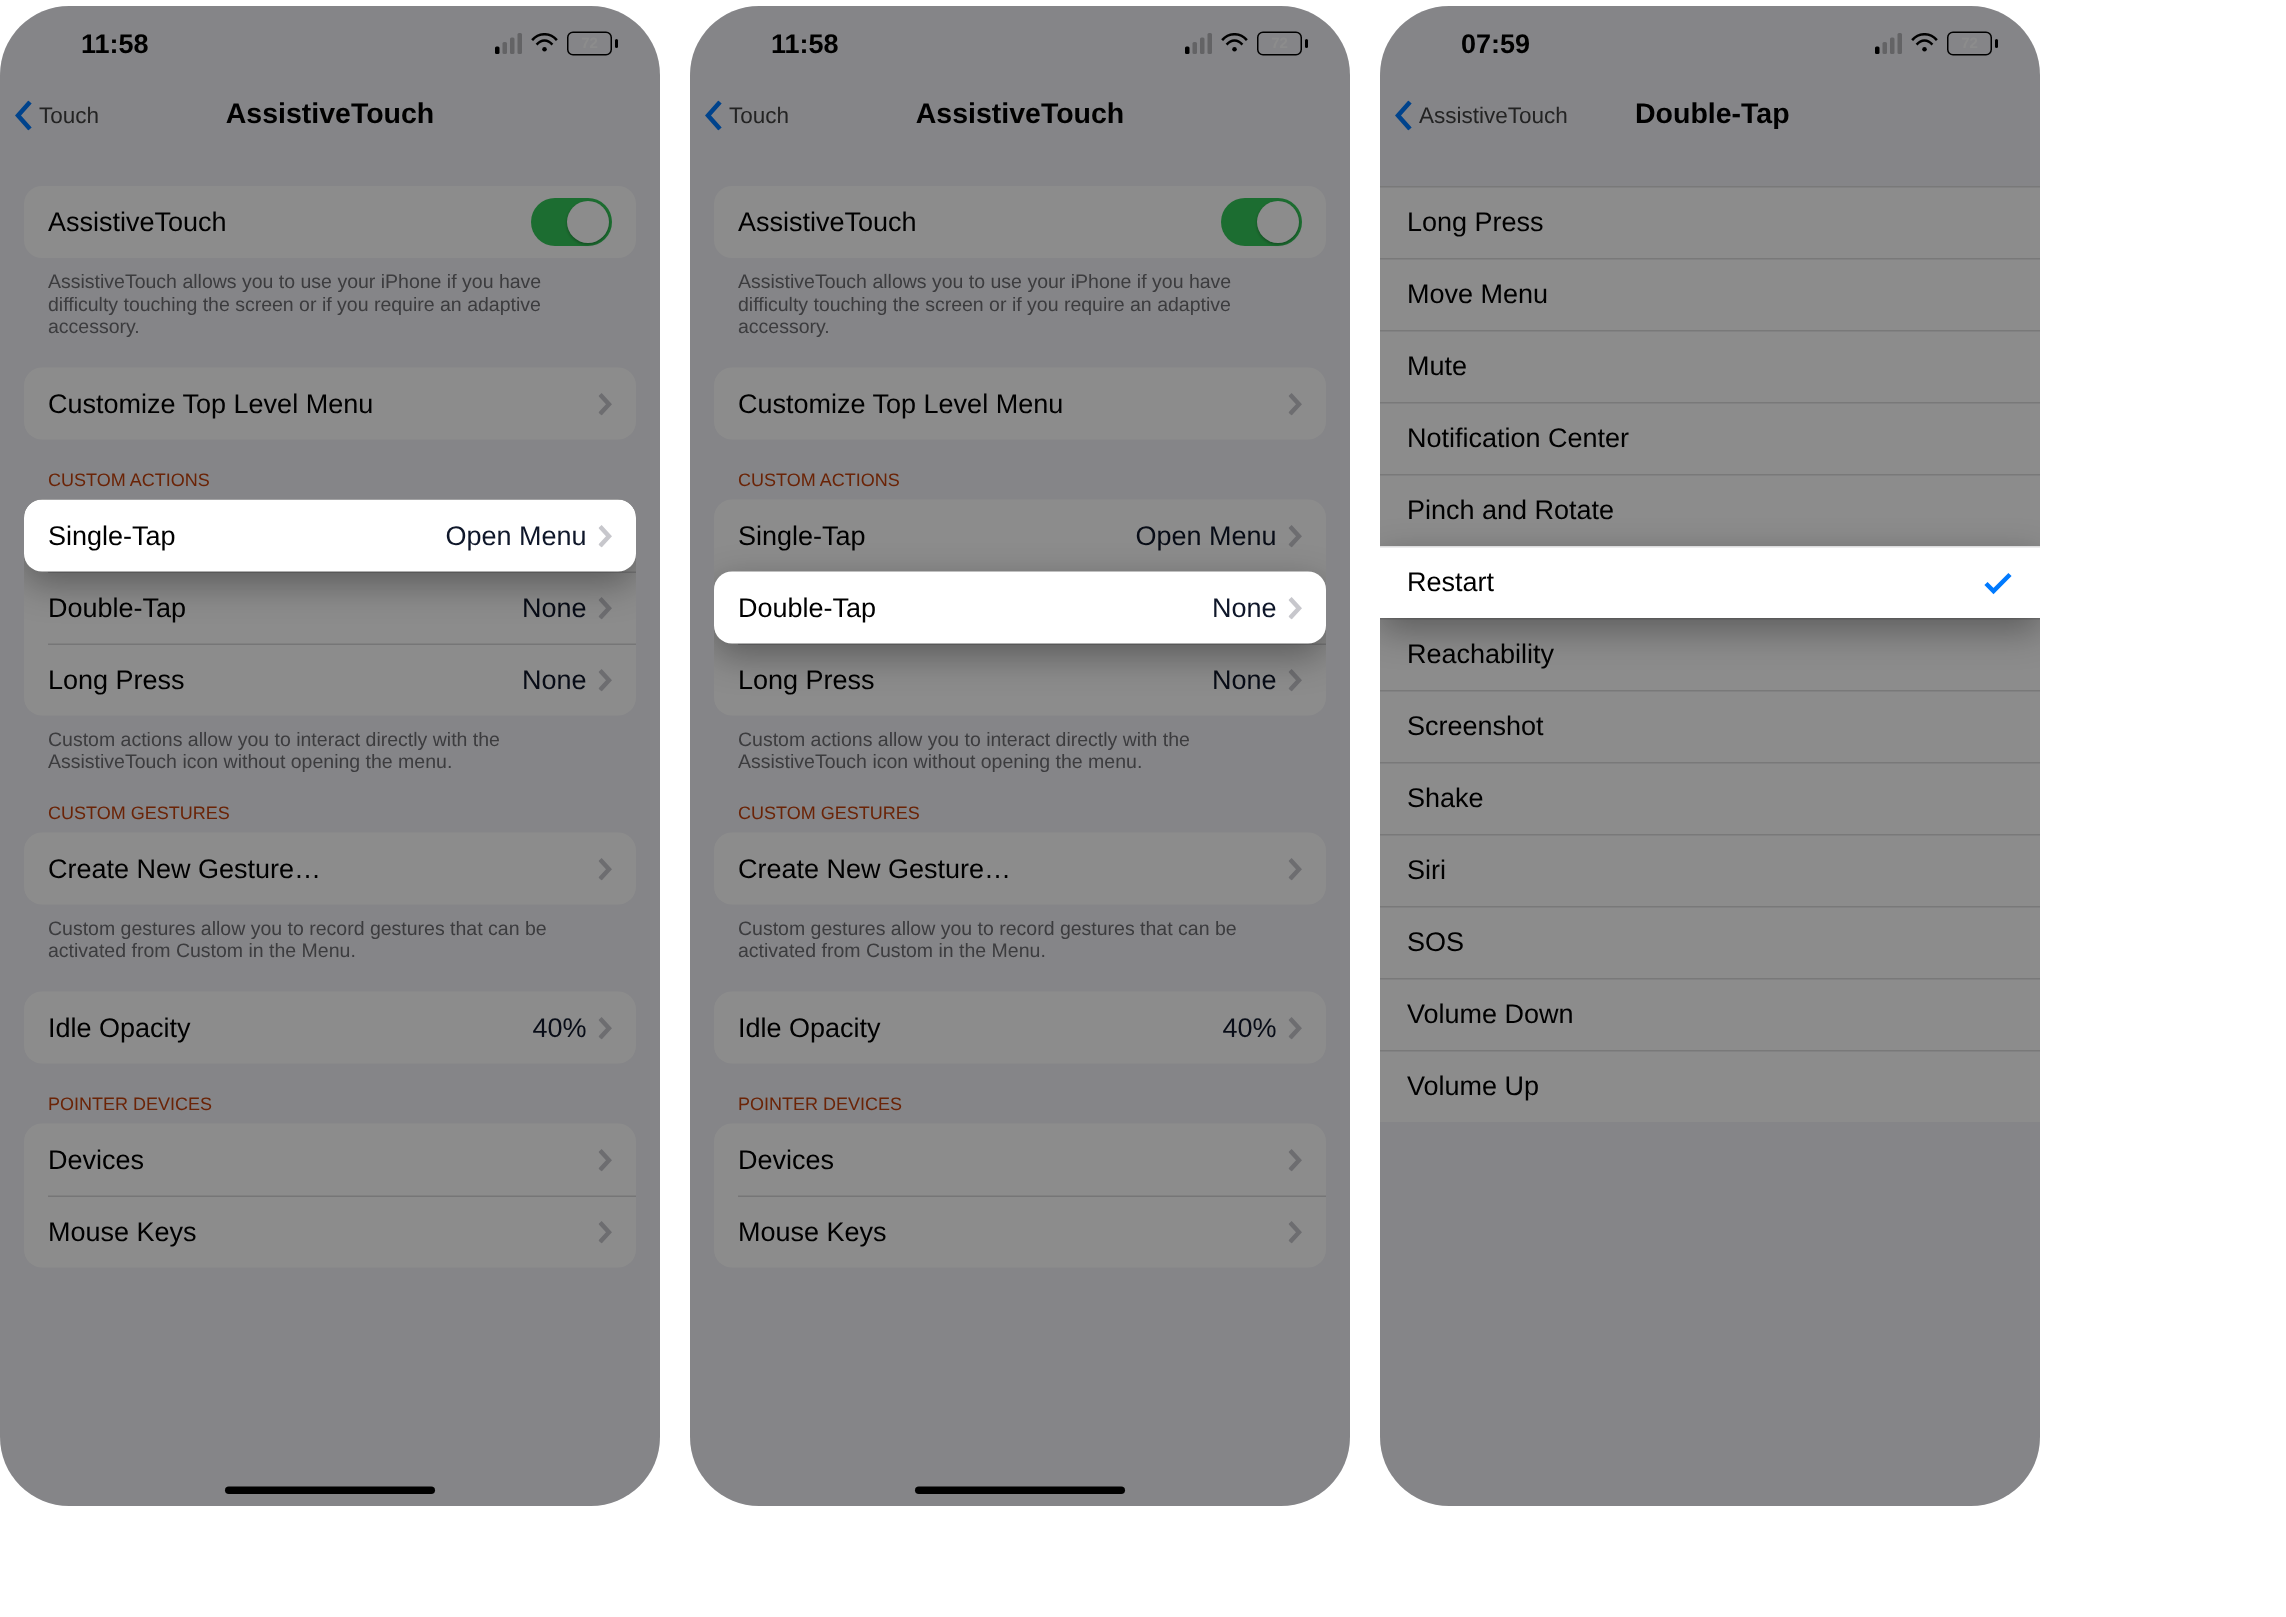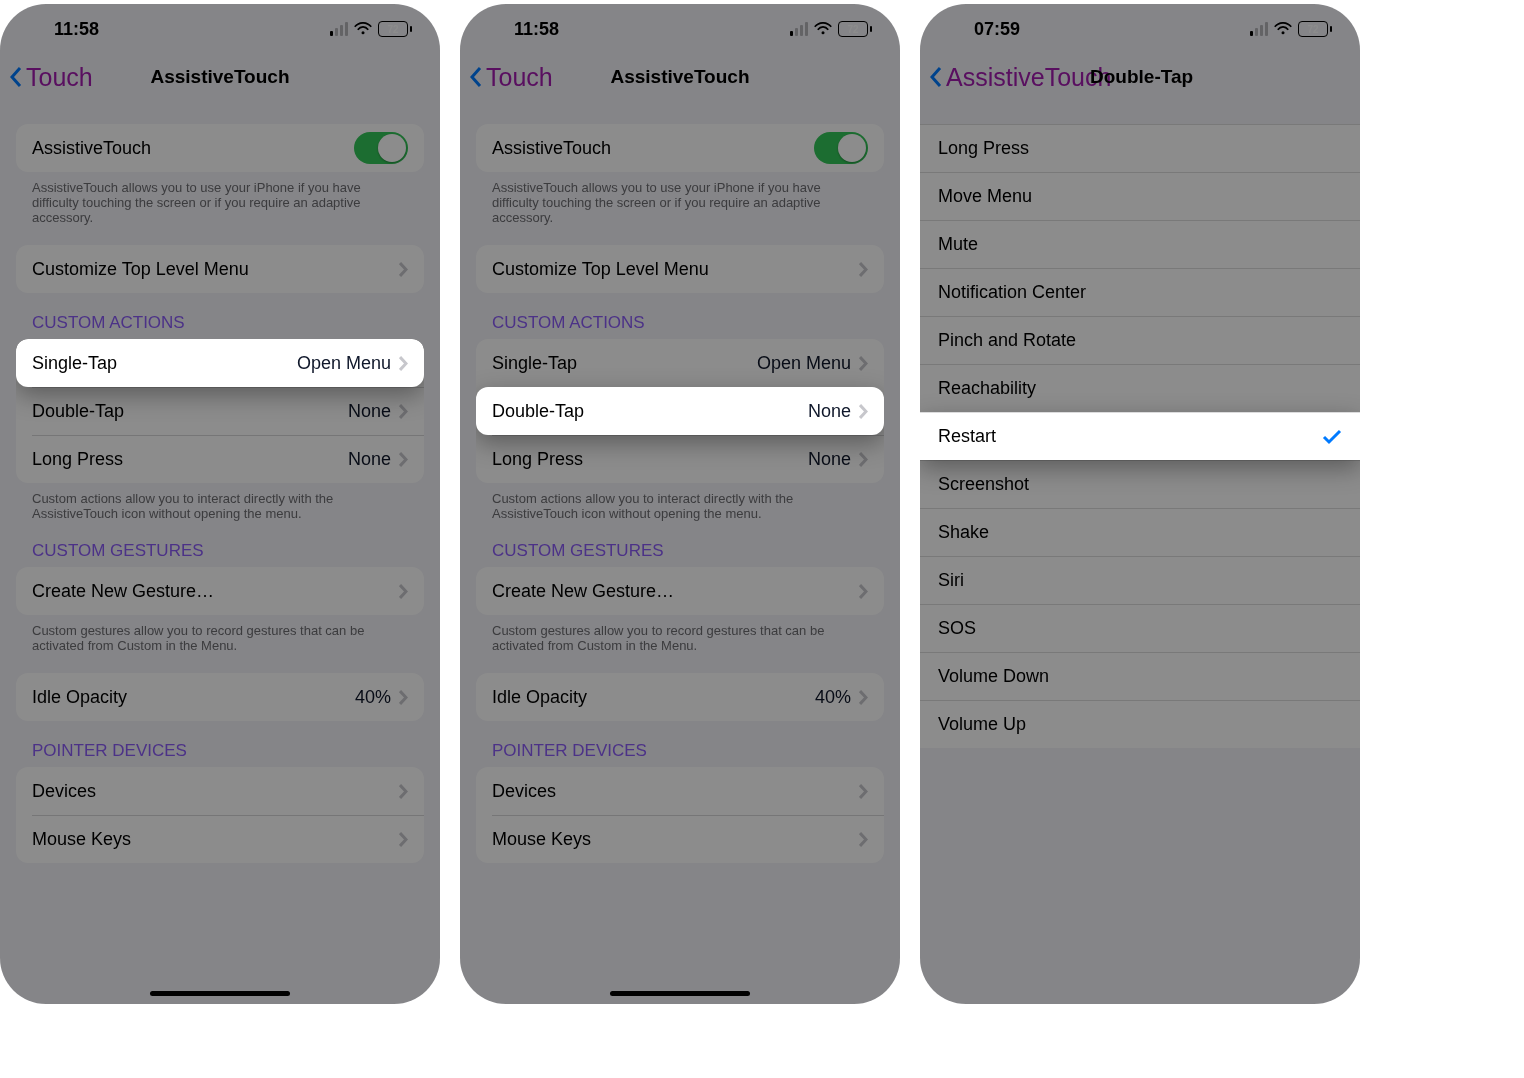--- a/index.html
+++ b/index.html
@@ -60,21 +60,21 @@
   .battery-cap { width: 2px; height: 6px; background:#000; border-radius: 1px; }
 
   
   .nav {
     height: 46px;
     display: flex; align-items: center;
     position: relative; padding: 0 10px;
   }
   .nav .back {
     display: flex; align-items: center;
-    color: #a21caf; font-size: 25px;
+    color: #404040; font-size: 15px;
   }
   .nav .title {
     position: absolute; left: 0; right: 0;
     text-align: center; font-size: 19px; font-weight: 600; color: #000;
     pointer-events: none;
   }
 
   .chevron-left {
     width: 12px; height: 20px;
     stroke: #007aff; stroke-width: 3; fill: none;
@@ -86,21 +86,21 @@
   }
   .check-icon {
     width: 20px; height: 16px;
     stroke: #007aff; stroke-width: 3; fill: none;
   }
 
   
   .content { flex: 1; overflow: hidden; padding: 0 16px; }
   .group { margin-top: 20px; }
   .group-header {
-    font-size: 17px; color: #8b5cf6;
+    font-size: 12px; color: #c2410c;
     padding: 0 16px 6px; text-transform: uppercase;
   }
   .group-footer {
     font-size: 13px; color: #6d6d72;
     padding: 8px 16px 0;
   }
   .card {
     background: #fff; border-radius: 12px; overflow: hidden;
   }
   .row {
@@ -479,30 +479,30 @@
       </div>
       <div class="row3">
         <span class="label">Mute</span>
       </div>
       <div class="row3">
         <span class="label">Notification Center</span>
       </div>
       <div class="row3">
         <span class="label">Pinch and Rotate</span>
       </div>
-      <div class="row3">
-        <span class="label">Reachability</span>
-      </div>
       <div class="row3 highlight">
         <span class="label">Restart</span>
         <svg viewBox="0 0 20 16" class="check-icon">
           <polyline points="2,8 7,13 18,2"></polyline>
         </svg>
       </div>
       <div class="row3">
+        <span class="label">Reachability</span>
+      </div>
+      <div class="row3">
         <span class="label">Screenshot</span>
       </div>
       <div class="row3">
         <span class="label">Shake</span>
       </div>
       <div class="row3">
         <span class="label">Siri</span>
       </div>
       <div class="row3">
         <span class="label">SOS</span>

